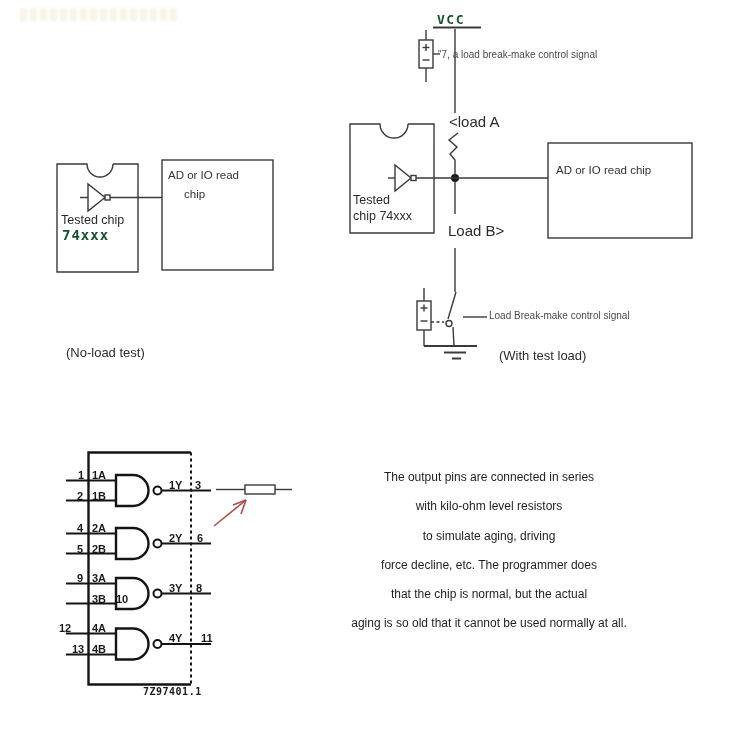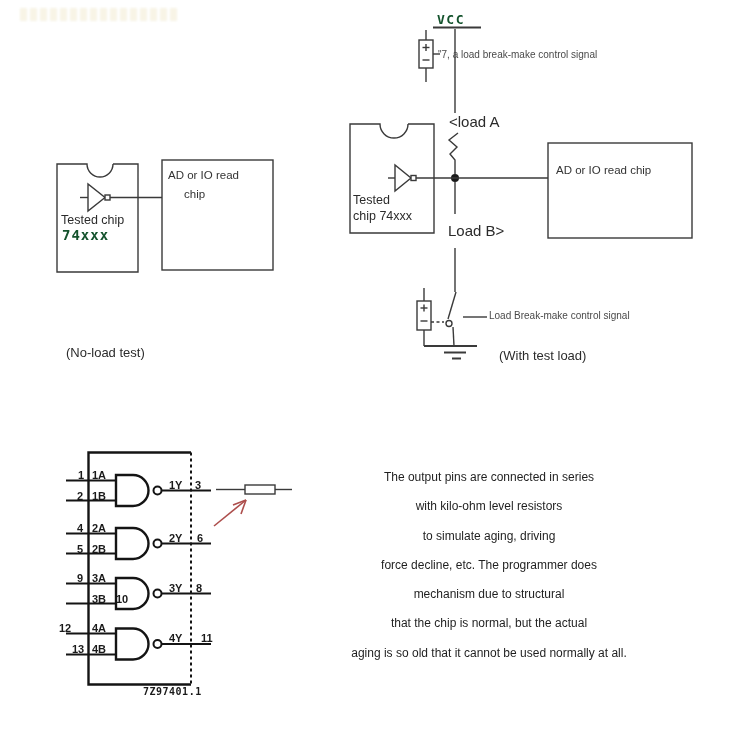--- a/index.html
+++ b/index.html
@@ -185,18 +185,17 @@
   <span class="t icnum" style="left:169px;top:632px;">4Y</span>
   <span class="t icnum" style="left:193px;top:632px;padding-left:8px;">11</span>
 
   <span class="t icpart" style="left:143px;top:686px;">7Z97401.1</span>
 
   <div class="desc">
     <div>The output pins are connected in series</div>
     <div>with kilo-ohm level resistors</div>
     <div>to simulate aging, driving</div>
     <div>force decline, etc. The programmer does</div>
-    <div>mechanism due to structural</div>
     <div>that the chip is normal, but the actual</div>
     <div>aging is so old that it cannot be used normally at all.</div>
   </div>
 
 </div>
 
 </body></html>

